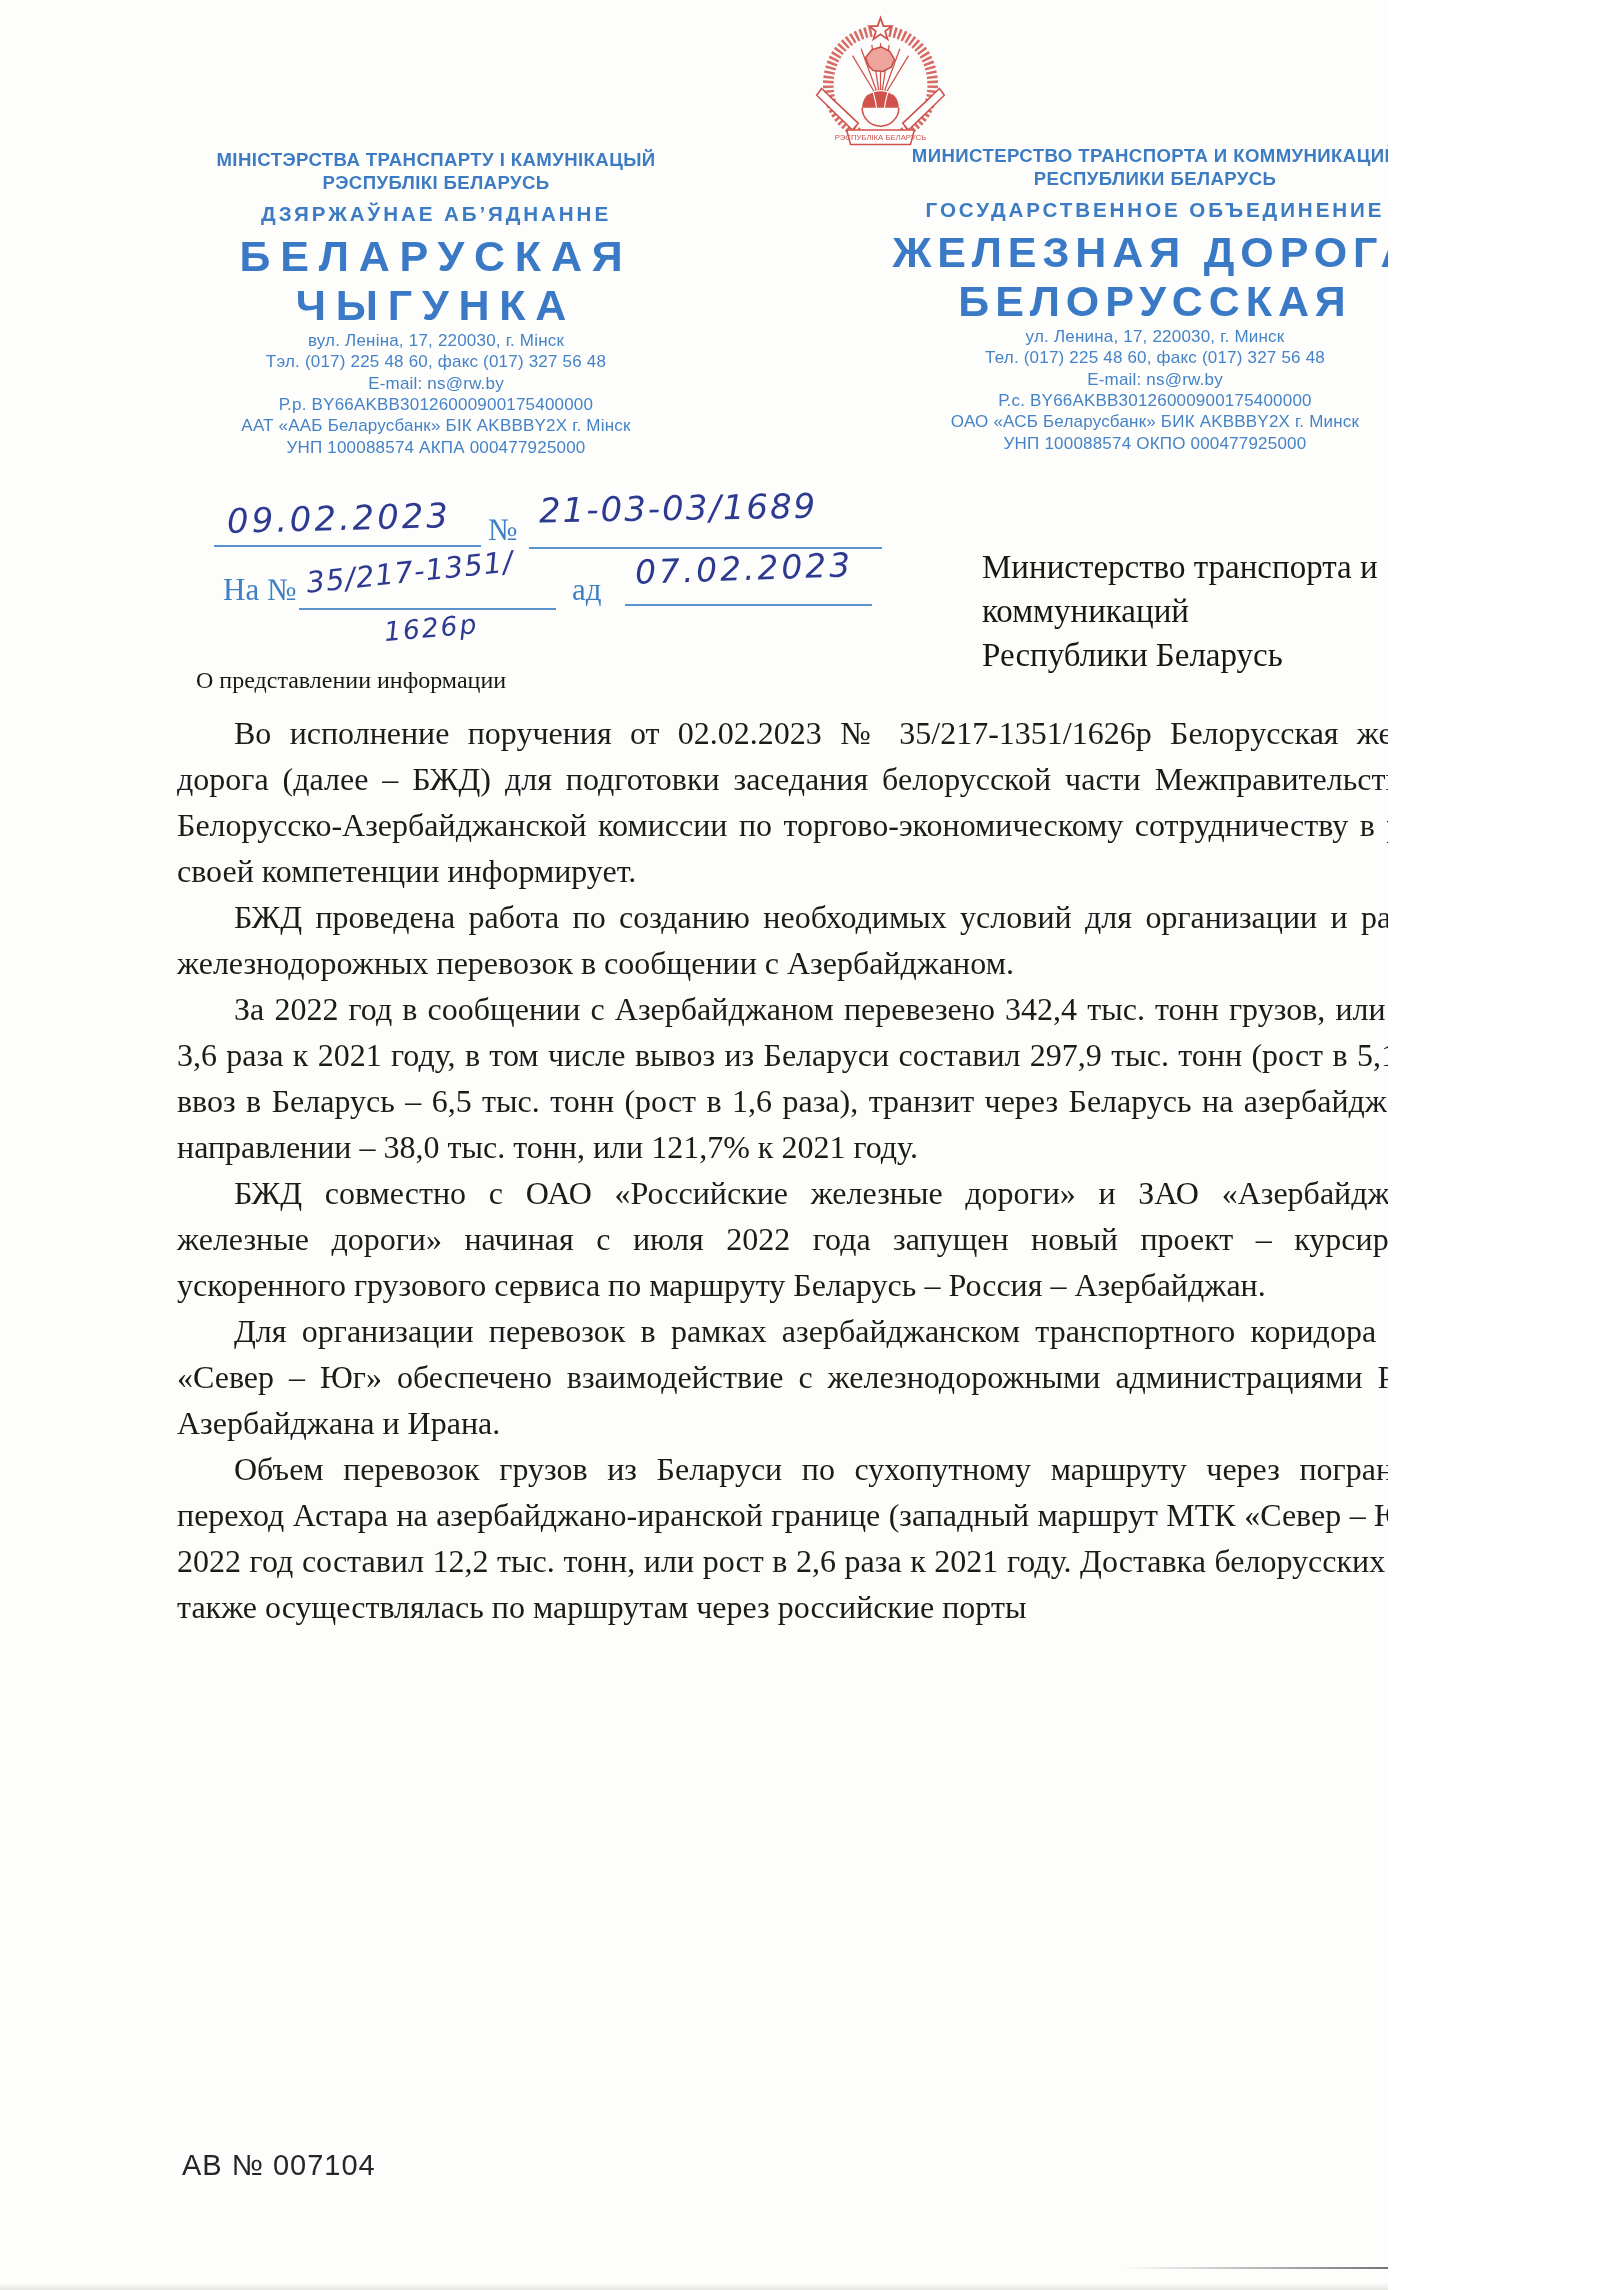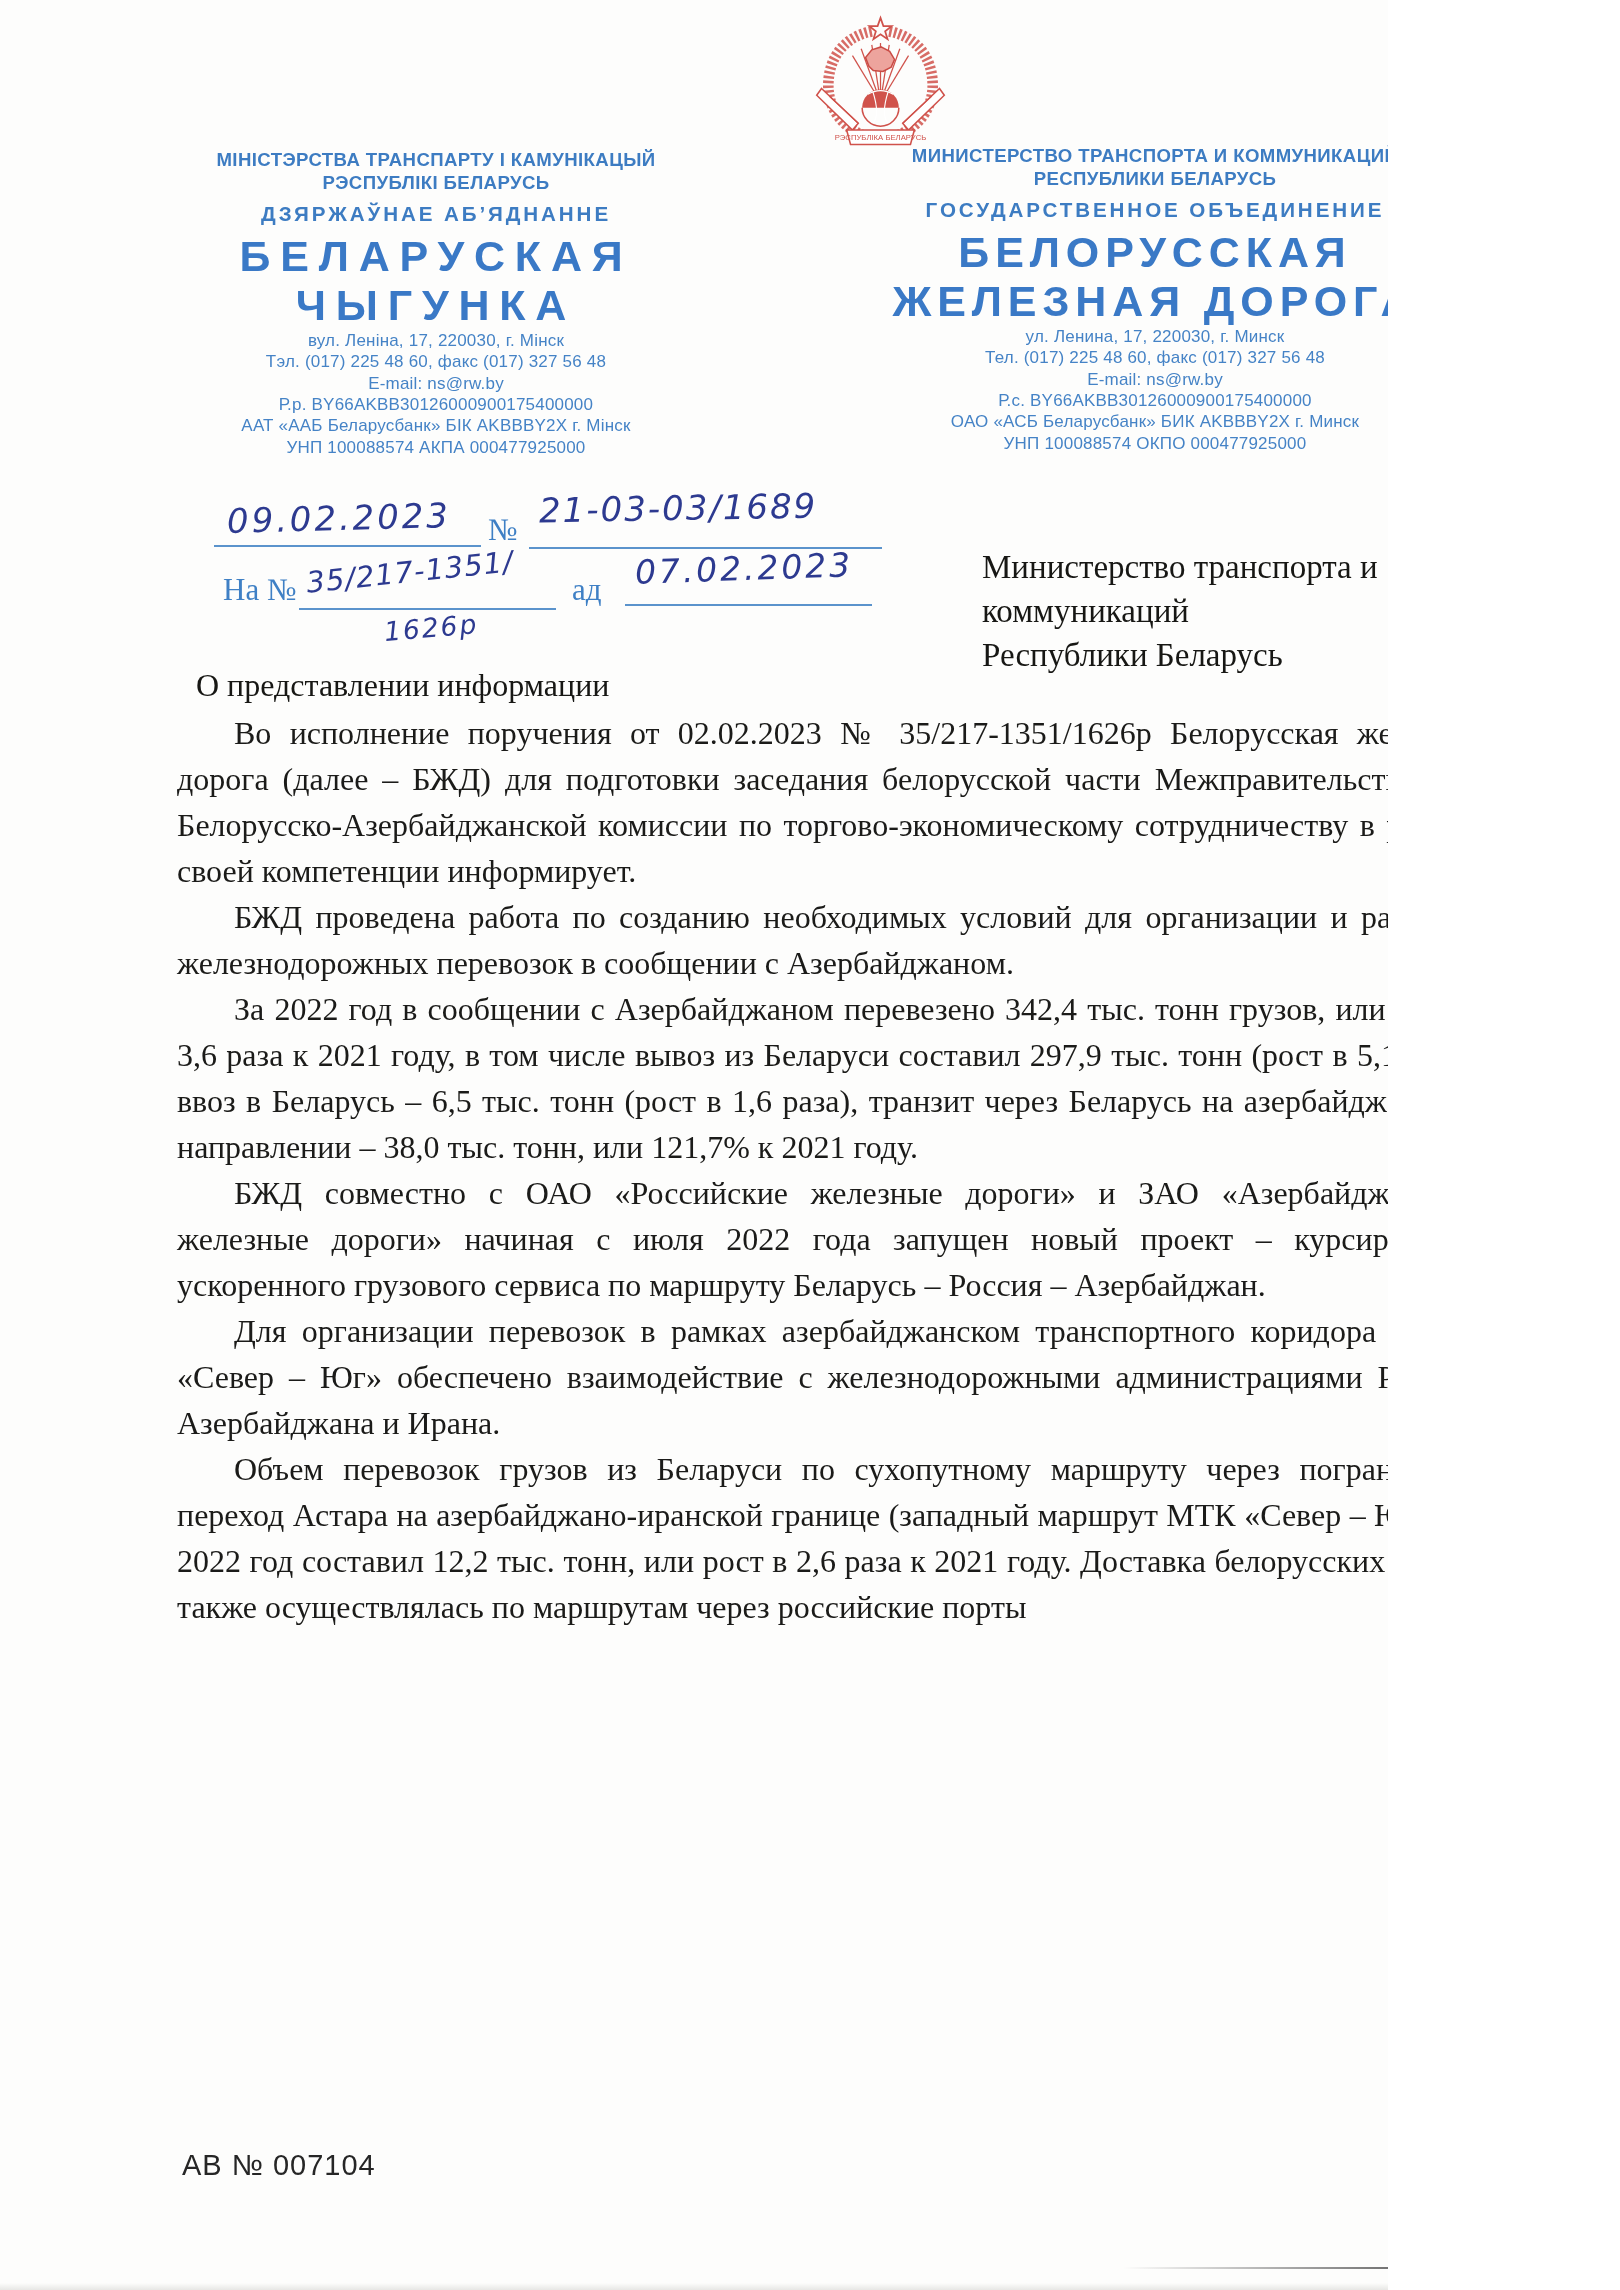--- a/index.html
+++ b/index.html
@@ -33,21 +33,21 @@
   .hand-indate{left:635px;top:549px;font-size:33px;letter-spacing:2.9px;transform:rotate(-2deg);}
   .ul-1{left:214px;top:502px;width:267px;height:43px;}
   .ul-2{left:529px;top:504px;width:353px;height:43px;}
   .ul-3{left:299px;top:565px;width:257px;height:43px;}
   .ul-4{left:625px;top:561px;width:247px;height:43px;}
   .lbl-no{left:488px;top:512px;}
   .lbl-na{left:223px;top:572px;}
   .lbl-ad{left:572px;top:572px;}
   
   .addressee{position:absolute;left:982px;top:545px;width:529px;font-size:33px;line-height:44px;color:#171714;}
-  .subject{position:absolute;left:196px;top:667px;font-size:32px;color:#171714;}
+  .subject{position:absolute;left:196px;top:667px;font-size:24px;color:#171714;}
   
   .body-text{position:absolute;left:177px;top:710px;width:1305px;font-size:32px;line-height:46px;color:#1b1b19;}
   .body-text p{margin:0;text-indent:57px;text-align:justify;}
   
   .form-number{position:absolute;left:182px;top:2149px;font-family:"Liberation Sans","DejaVu Sans",sans-serif;font-size:29px;letter-spacing:1px;color:#262626;}
   .scan-edge{position:absolute;right:0;bottom:21.6px;width:265px;height:2.9px;background:linear-gradient(to right,rgba(80,80,80,0),rgba(70,70,70,0.75));}
   .scan-bottom{position:absolute;left:0;bottom:0;width:100%;height:7.8px;background:linear-gradient(to bottom,rgba(200,200,198,0),rgba(225,225,222,0.9));}
 </style>
 </head>
 <body>
@@ -110,22 +110,22 @@
     </div>
   </div>
 
   <div class="lh lh-right">
     <div class="ministry">
       <div>МИНИСТЕРСТВО ТРАНСПОРТА И КОММУНИКАЦИЙ</div>
       <div>РЕСПУБЛИКИ БЕЛАРУСЬ</div>
     </div>
     <div class="assoc">ГОСУДАРСТВЕННОЕ ОБЪЕДИНЕНИЕ</div>
     <div class="orgname">
+      <div>ЖЕЛЕЗНАЯ ДОРОГА</div>
       <div>БЕЛОРУССКАЯ</div>
-      <div>ЖЕЛЕЗНАЯ ДОРОГА</div>
     </div>
     <div class="contacts">
       <div>ул. Ленина, 17, 220030, г. Минск</div>
       <div>Тел. (017) 225 48 60, факс (017) 327 56 48</div>
       <div>E-mail: ns@rw.by</div>
       <div>Р.с. BY66AKBB30126000900175400000</div>
       <div>ОАО «АСБ Беларусбанк» БИК AKBBBY2X г. Минск</div>
       <div>УНП 100088574  ОКПО 000477925000</div>
     </div>
   </div>

